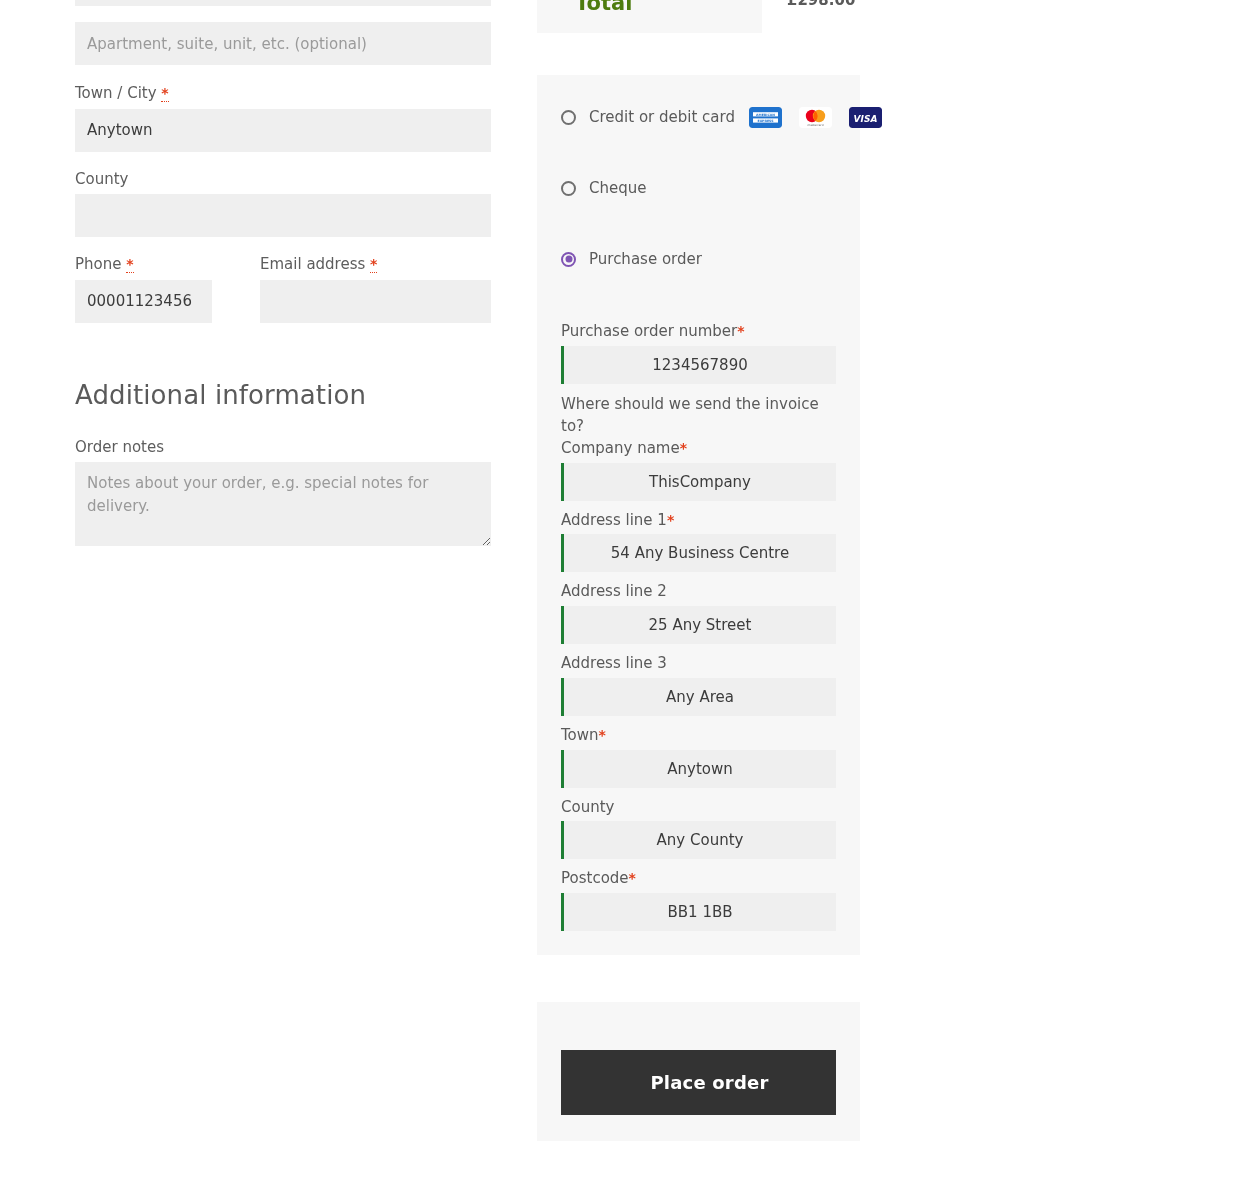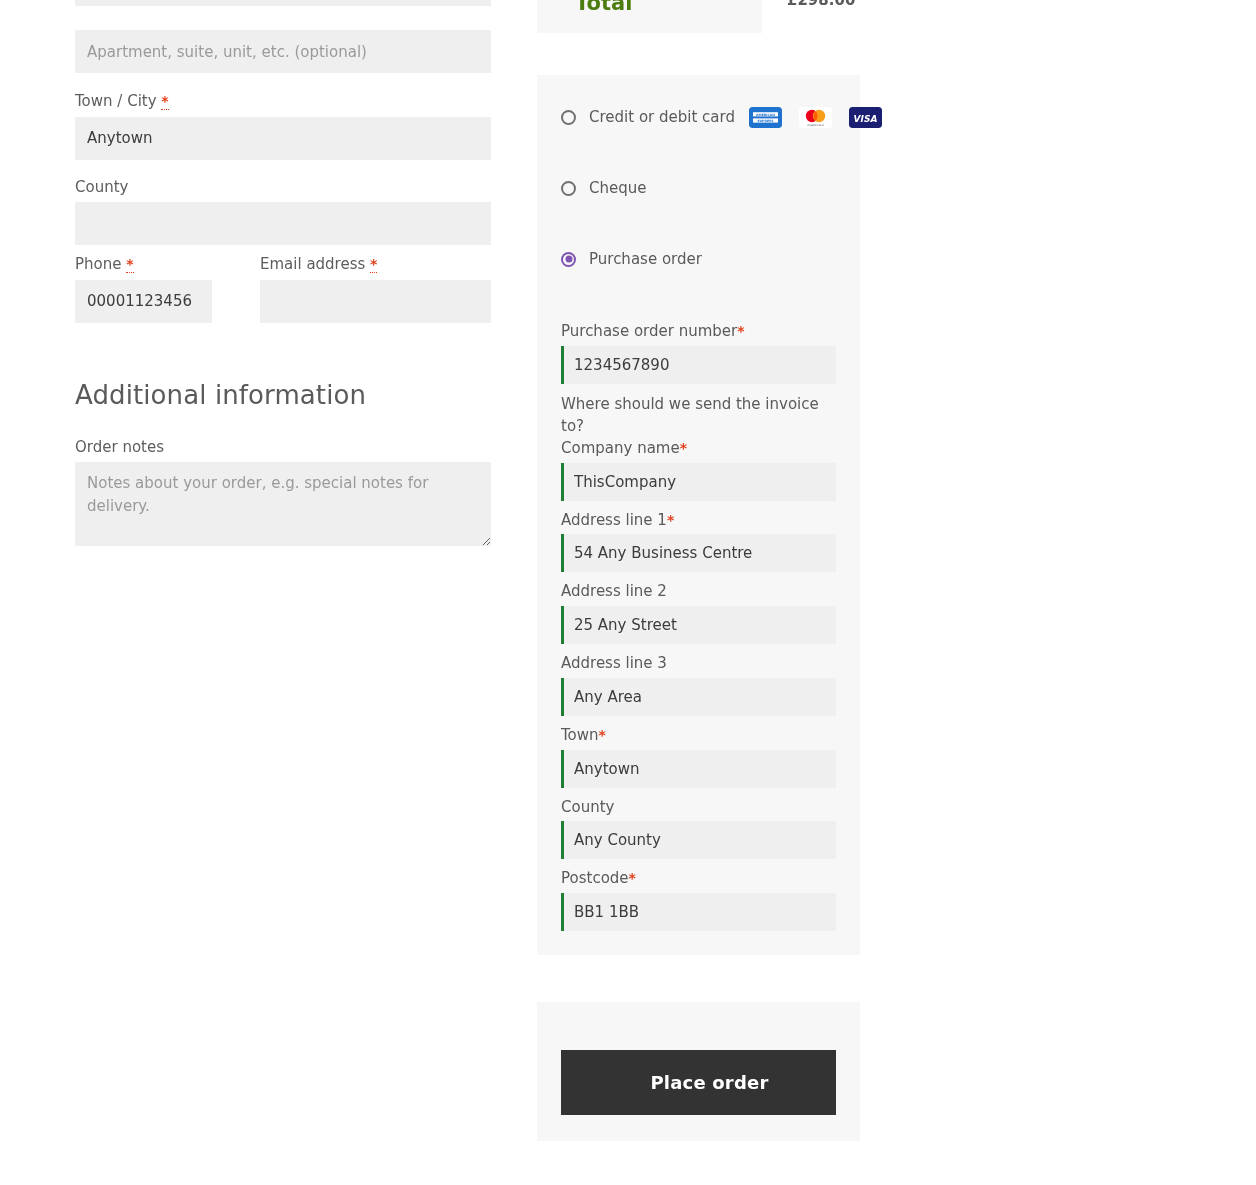--- a/index.html
+++ b/index.html
@@ -15,21 +15,21 @@
     position: relative;
     overflow: hidden;
     color: #3c3c3c;
     font-size: 15px;
   }
 
   
   .left-col {
     position: absolute;
     left: 75px;
-    top: 8px;
+    top: 0;
     width: 416px;
   }
   .clipped-top-field {
     height: 8px;
     background: #efefef;
     border-top: 1px solid #e6e6e6;
     margin: 0 0 0 0;
     position: absolute;
     left: 75px;
     top: -2px;
@@ -201,20 +201,21 @@
     height: 38px;
     background: #efefef;
     border: none;
     border-left: 3px solid #1e7e34;
     outline: none;
     padding: 0 10px;
     font-family: inherit;
     font-size: 15px;
     color: #3c3c3c;
     margin-bottom: 9px;
+    text-align: center;
   }
   .invoice-q {
     font-size: 15px;
     color: #5a5a5a;
     margin: 2px 0 0 0;
     line-height: 1.5;
   }
 
   .terms-box {
     background: #f7f7f7;
@@ -276,21 +277,21 @@
   </div>
 
   <div class="field-row" style="margin-top:16px;">
     <label class="field-label">
       <span>County</span>
     </label>
     <input class="inp" type="text" value="" style="">
   </div>
 
 
-  <div style="display:flex; gap:48px; margin-top:8px;">
+  <div style="display:flex; gap:48px; margin-top:16px;">
     <div style="width:137px;">
       <label class="field-label">
         <span>Phone</span>
         <span class="req">*</span>
       </label>
       <input class="inp" type="text" value="00001123456" style="">
     </div>
     <div style="width:231px;">
       <label class="field-label">
         <span>Email address</span>

